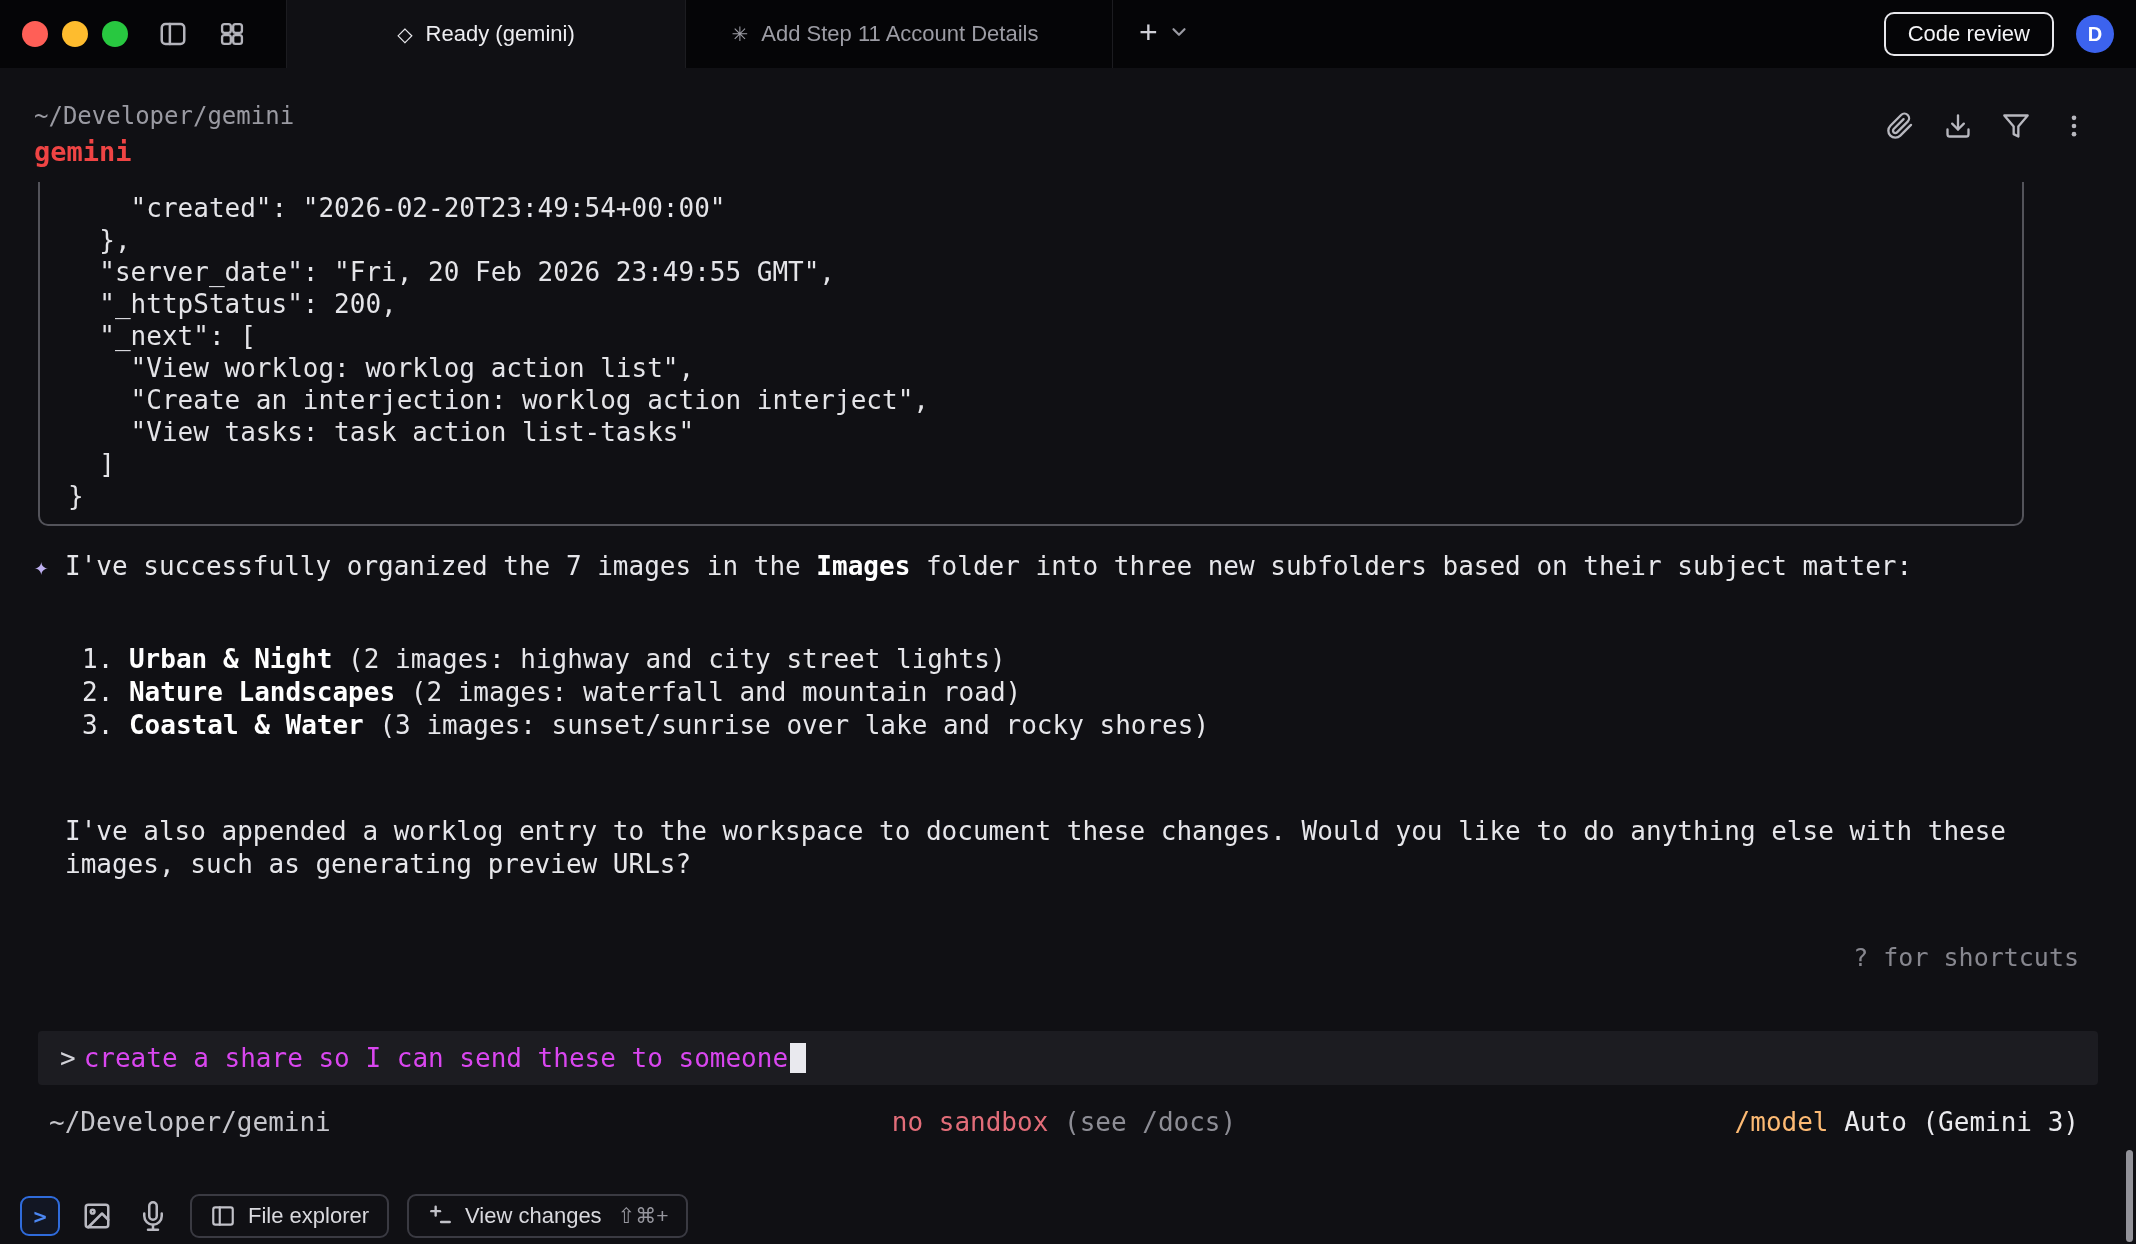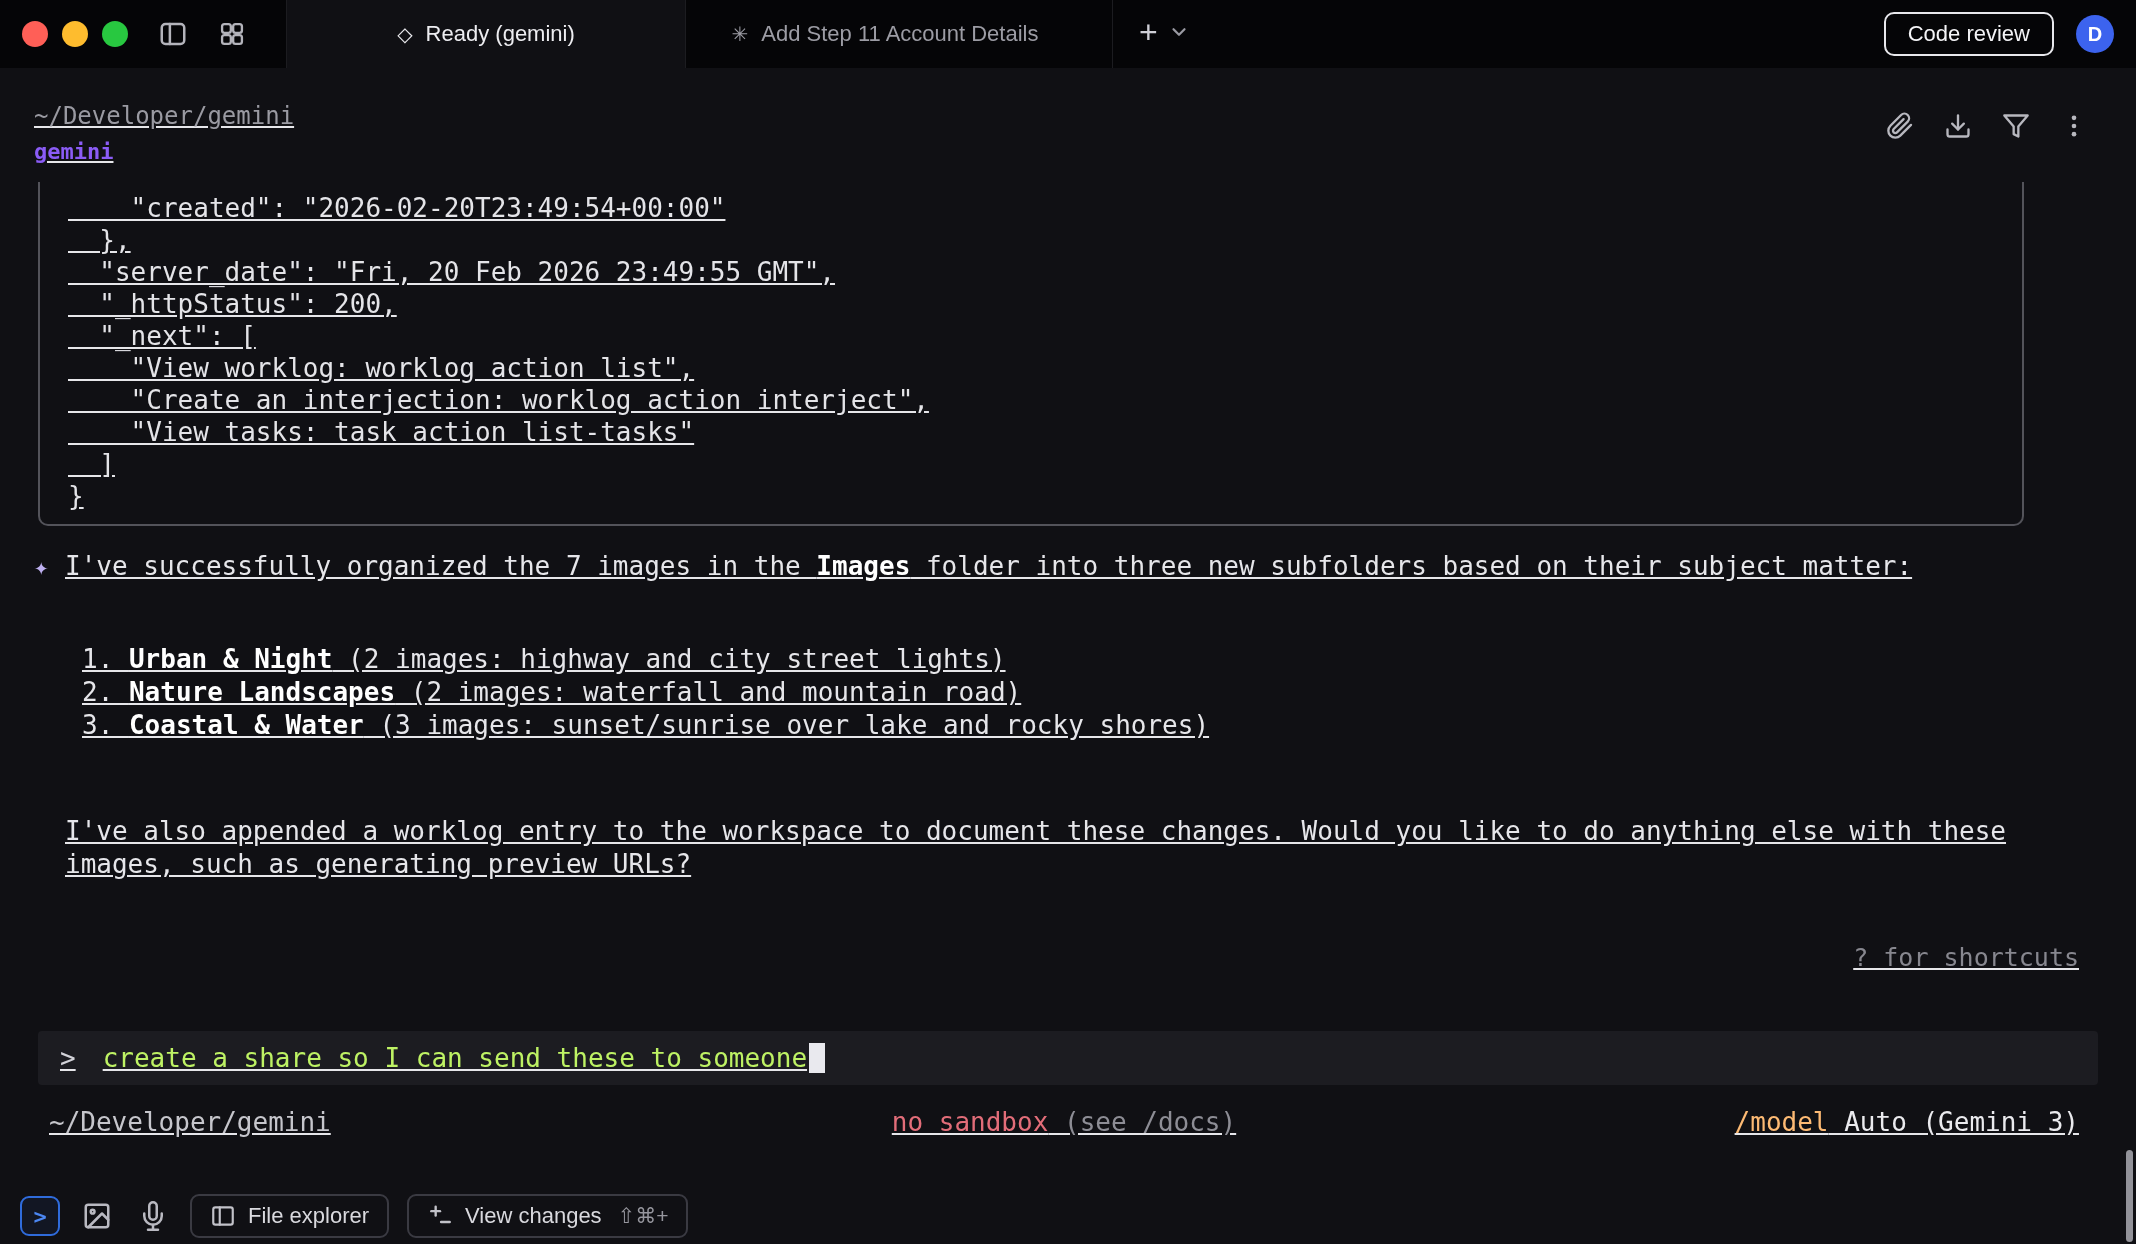--- a/index.html
+++ b/index.html
@@ -23,24 +23,24 @@
   .newtab .plus { font-size:32px; color:#cfcfd6; font-family:"Liberation Sans", sans-serif; line-height:1; margin-top:-4px;}
   .spacer { flex:1; }
   .code-review { align-self:center; height:44px; border:2px solid #e8e8ec; border-radius:10px;
                  display:flex; align-items:center; padding:0 22px; color:#f4f4f7;
                  font-family:"Liberation Sans", sans-serif; font-size:22px; margin-right:22px; background:transparent; }
   .avatar { align-self:center; width:38px; height:38px; border-radius:50%; background:#3c63ee; color:#fff;
             display:flex; align-items:center; justify-content:center; font-family:"Liberation Sans", sans-serif;
             font-size:20px; font-weight:bold; margin-right:22px; }
 
   
-  .content { position:absolute; top:68px; left:0; right:0; bottom:0; background:#101014;text-decoration:underline; }
+  .content { position:absolute; top:68px; left:0; right:0; bottom:0; background:#101014; }
   .header-row { display:flex; justify-content:space-between; align-items:flex-start; padding:34px 48px 0 34px; }
   .hdr-path { font-size:24px; line-height:28px; color:#9a9aa2; }
-  .hdr-title { font-size:22px; line-height:32px; font-weight:bold; color:#8b5cf6; margin-top:6px; }
+  .hdr-title { font-size:27px; line-height:32px; font-weight:bold; color:#ef4444; margin-top:6px; }
   .hdr-icons { display:flex; align-items:center; gap:30px; color:#b8b8bf; margin-top:10px; }
   .hdr-icons svg { display:block; }
 
   .json-box { margin:14px 112px 0 38px; border:2px solid #53535a; border-top:none;
               border-radius:0 0 10px 10px; padding:10px 20px 12px 28px; }
   .json-box pre { font-family:"DejaVu Sans Mono", monospace; font-size:26px; line-height:32px; color:#e4e4e8; }
 
   .assistant { position:relative; margin-top:24px; padding:0 36px 0 65px; font-size:26px; line-height:32px; }
   .assistant .star { position:absolute; left:34px; top:1px; color:#beb0f0; font-size:24px; }
   .b { font-weight:bold; color:#ffffff; }
@@ -50,21 +50,21 @@
   .closing { margin-top:73px; padding:0 36px 0 65px; font-size:26px; line-height:33px; }
 
   .shortcuts-hint { margin-top:62px; text-align:right; padding-right:57px; color:#87878f; font-size:25px; line-height:30px; }
 
   .hints-row { margin-top:36px; display:flex; justify-content:space-between; padding:0 57px 0 49px;
                color:#9b9ba3; font-size:25px; line-height:30px; }
 
   .input-box { margin:22px 38px 0 38px; height:54px; background:#1c1c21; border-radius:4px;
                display:flex; align-items:center; padding:0 22px; font-size:26px; }
   .input-box .prompt { color:#d2d2d8; }
-  .input-box .input-text { color:#bef264; margin-left:27px; white-space:pre; }
+  .input-box .input-text { color:#d946ef; margin-left:8px; white-space:pre; }
   .cursor { display:inline-block; width:16px; height:30px; background:#e9e9ee; margin-left:2px; vertical-align:middle; }
 
   .status-row { margin-top:22px; display:flex; align-items:center; padding:0 57px 0 49px; font-size:26px; line-height:30px; }
   .status-left { width:33%; color:#c6c6cc; }
   .status-center { width:34%; text-align:center; }
   .status-right { width:33%; text-align:right; }
   .sandbox { color:#e26d79; }
   .sandbox-note { color:#8d8d95; }
   .model-cmd { color:#fdba74; }
   .model-value { color:#eaeaee; }

